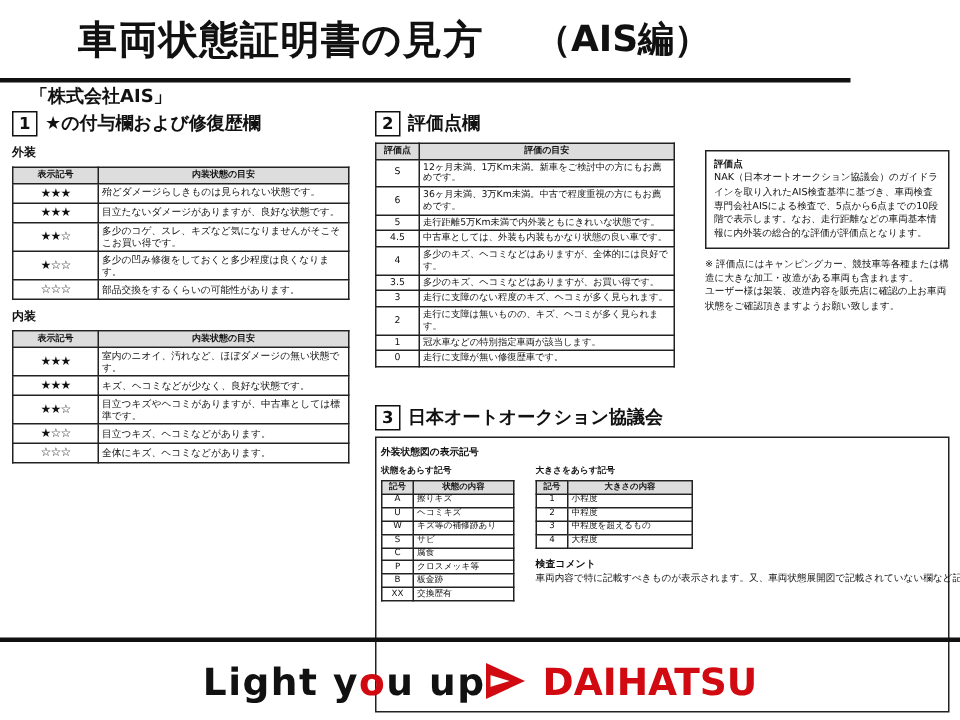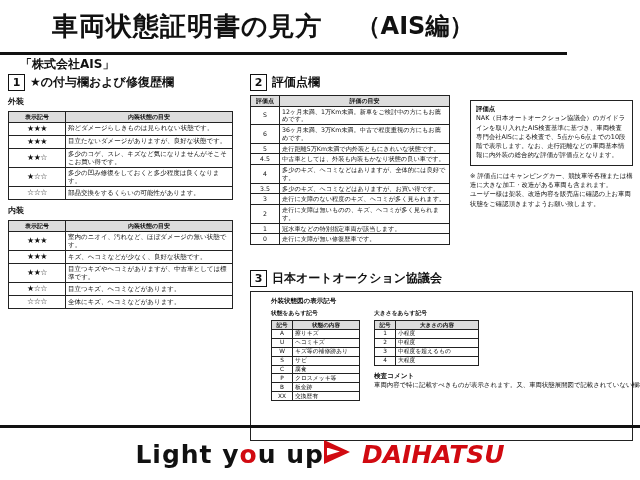--- a/index.html
+++ b/index.html
@@ -52,41 +52,41 @@
   .tbl.pts td{padding:1px 2px;}
 
   
   .notebox{
     border:1px solid #222;padding:4px 5px;font-size:6.4px;line-height:1.45;
   }
   .noteplain{font-size:6.4px;line-height:1.45;margin-top:6px;}
 
   
   .sec3{position:absolute;left:250px;top:270px;width:383px;}
-  .sec3 .inner{border:1px solid #222;margin-top:4px;padding:5px 20px;height:150px;box-sizing:border-box;}
+  .sec3 .inner{border:1px solid #222;margin-top:4px;padding:5px 3px;height:184px;box-sizing:border-box;}
   .sec3 .caption{font-size:6.5px;font-weight:bold;margin-bottom:3px;}
   .twocol{display:flex;gap:14px;}
   .twocol .c{flex:0 0 auto;}
   .sym{border-collapse:collapse;font-size:5.8px;}
   .sym th,.sym td{border:1px solid #222;padding:0.5px 2px;line-height:1.2;}
   .sym th{background:#ddd;font-size:5.6px;text-align:center;}
   .sym td.k{text-align:center;width:16px;}
   .sym td.v{width:62px;}
   .sym2 td.v{width:78px;}
   .cmt{font-size:6.4px;line-height:1.5;margin-top:6px;}
   .cmt b{font-size:6.6px;}
 
   
   .footer{
     position:absolute;left:0;bottom:0;width:640px;height:52px;
     border-top:3px solid #111;display:flex;align-items:center;justify-content:center;
   }
   .slogan{font-size:25px;font-weight:bold;letter-spacing:1px;}
   .slogan .o{color:#d10a11;}
-  .brand{display:flex;align-items:flex-start;gap:8px;font-style:italic;}
+  .brand{display:flex;align-items:center;gap:8px;}
   .dmark{width:30px;height:24px;position:relative;}
   .dmark:before{
     content:"";position:absolute;left:0;top:0;width:0;height:0;
     border-left:26px solid #d10a11;border-top:12px solid transparent;border-bottom:12px solid transparent;
   }
   .dmark:after{
     content:"";position:absolute;left:3px;top:8px;width:13px;height:8px;background:#fff;
     clip-path:polygon(0 0,100% 50%,0 100%);
   }
   .bname{font-size:25px;font-weight:bold;color:#d10a11;letter-spacing:0px;}

